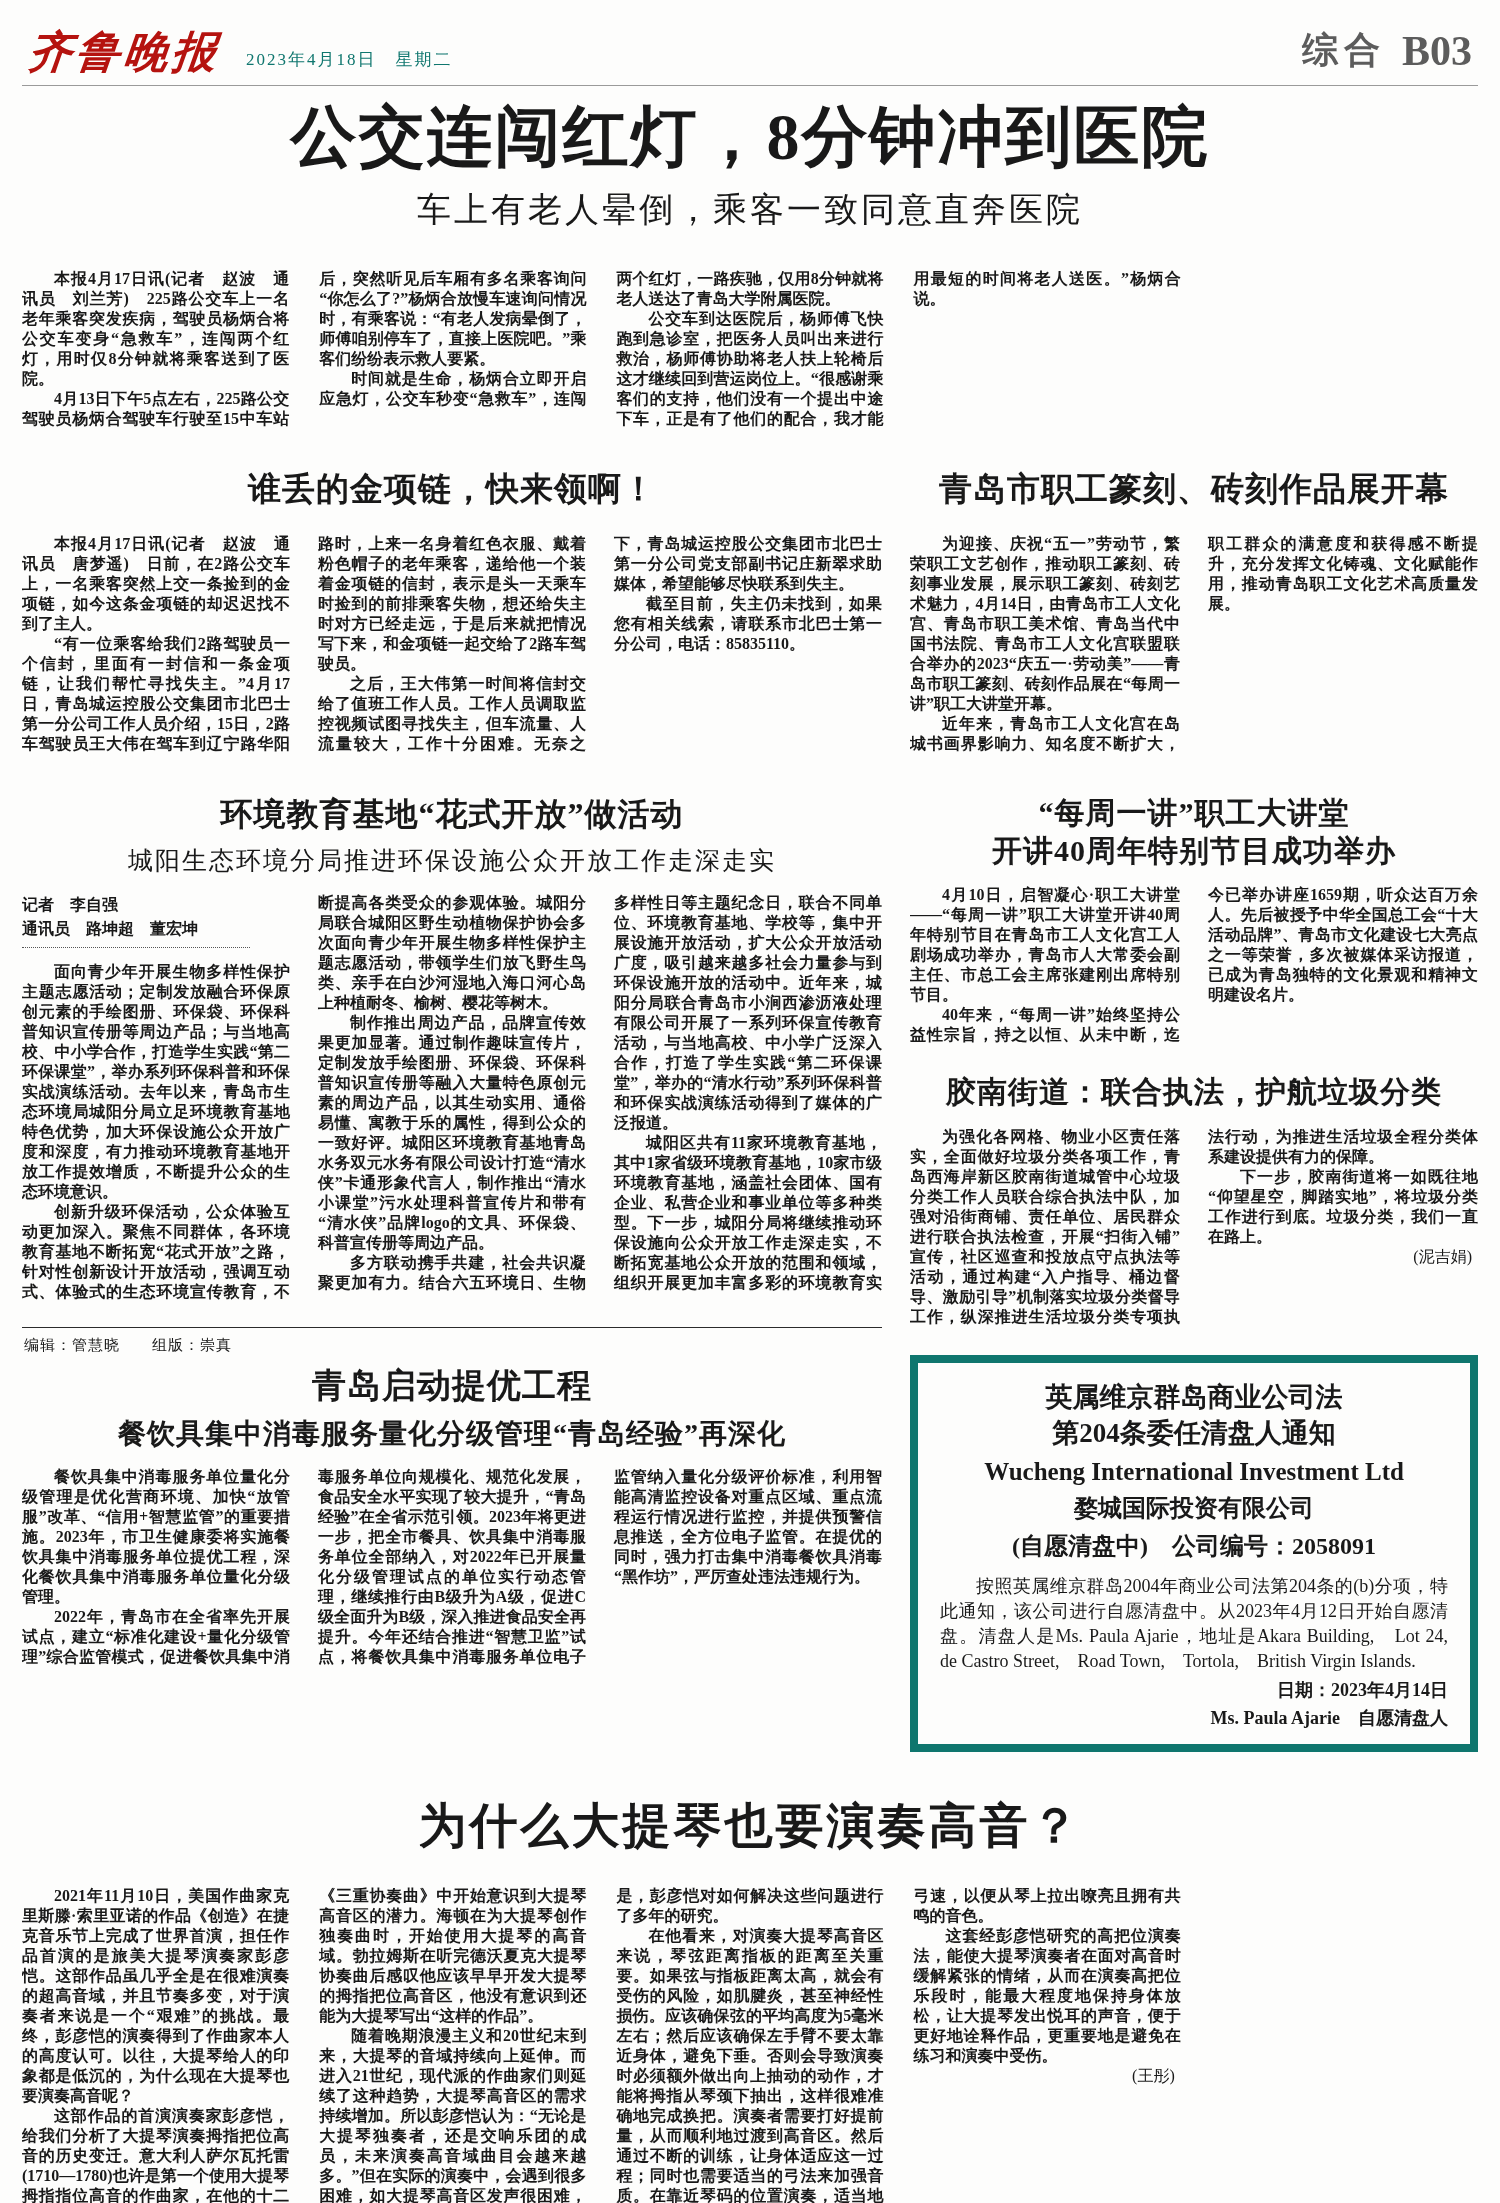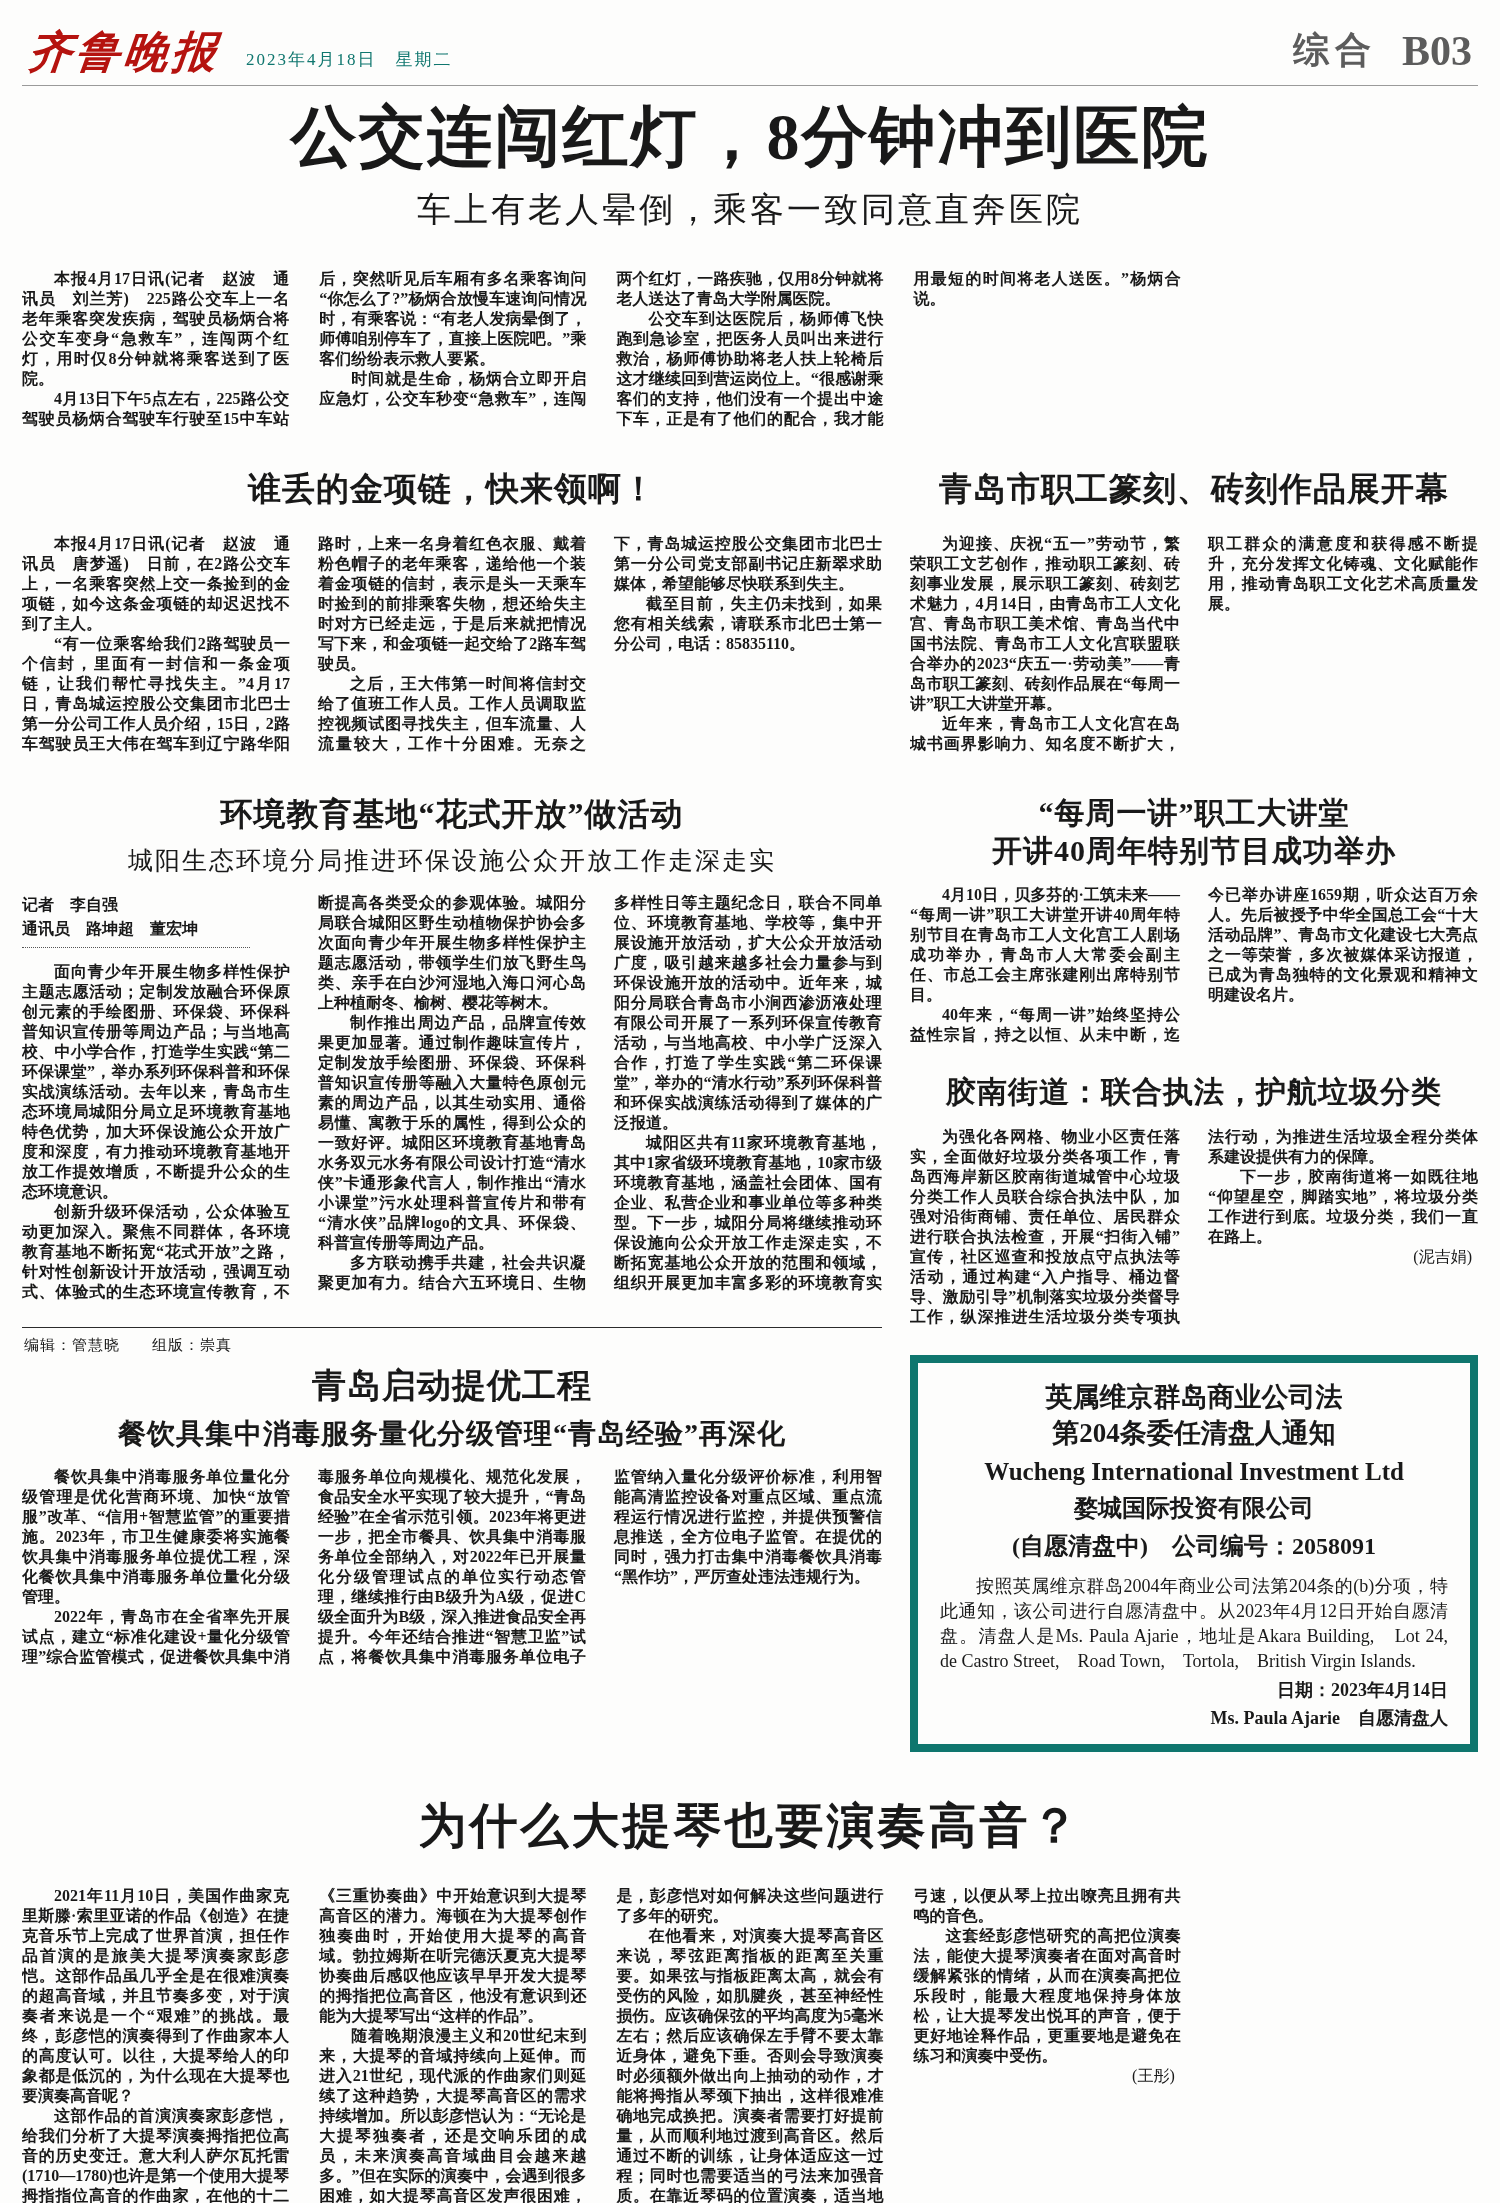--- a/index.html
+++ b/index.html
@@ -9,21 +9,21 @@
     width:1500px; min-height:2203px; margin:0 auto; background:#fdfdfc;
     padding:18px 22px 30px 22px; position:relative; overflow:hidden;
   }
   
   .masthead { display:flex; align-items:flex-end; justify-content:space-between;
     padding:8px 6px 10px 6px; border-bottom:1px solid #9a9a9a; }
   .mast-left { display:flex; align-items:flex-end; gap:26px; }
   .logo { color:#b5130f; font-size:44px; font-weight:900; font-style:italic;
     letter-spacing:4px; transform:skewX(-6deg); line-height:1; }
   .dateline { font-size:17px; color:#0f766e; letter-spacing:2px; padding-bottom:4px; }
-  .mast-right { display:flex; align-items:flex-end; gap:25px; color:#5c5c5c; }
+  .mast-right { display:flex; align-items:flex-end; gap:16px; color:#5c5c5c; }
   .section-name { font-size:36px; font-weight:900; letter-spacing:6px; }
   .page-no { font-size:42px; font-weight:900; font-family:"Liberation Serif",serif; }
   
   .headline-xxl { text-align:center; font-size:66px; font-weight:900; letter-spacing:2px;
     margin-top:16px; line-height:1.05; }
   .deck { text-align:center; font-size:34px; font-weight:400; letter-spacing:3px; margin-top:16px; }
   .headline-lg { text-align:center; font-size:33px; font-weight:900; letter-spacing:1px; }
   .headline-md { text-align:center; font-size:30px; font-weight:900; letter-spacing:1px; line-height:1.25; }
   .subdeck { text-align:center; font-size:25px; font-weight:400; letter-spacing:2px; margin-top:10px; }
   .body-text { font-size:16px; line-height:20px; text-align:justify; overflow:hidden; column-fill:auto; }
@@ -124,21 +124,21 @@
             <p class="para">2022年，青岛市在全省率先开展试点，建立“标准化建设+量化分级管理”综合监管模式，促进餐饮具集中消毒服务单位向规模化、规范化发展，食品安全水平实现了较大提升，“青岛经验”在全省示范引领。2023年将更进一步，把全市餐具、饮具集中消毒服务单位全部纳入，对2022年已开展量化分级管理试点的单位实行动态管理，继续推行由B级升为A级，促进C级全面升为B级，深入推进食品安全再提升。今年还结合推进“智慧卫监”试点，将餐饮具集中消毒服务单位电子监管纳入量化分级评价标准，利用智能高清监控设备对重点区域、重点流程运行情况进行监控，并提供预警信息推送，全方位电子监管。在提优的同时，强力打击集中消毒餐饮具消毒“黑作坊”，严厉查处违法违规行为。</p>
           </div>
       </div>
     </div>
 
     <div class="zone-r">
       <div>
         <div class="headline-md">“每周一讲”职工大讲堂</div>
         <div class="headline-md">开讲40周年特别节目成功举办</div>
         <div class="body-text cols2" style="height:164px; margin-top:16px;">
-            <p class="para">4月10日，贝多芬的·工筑未来——“每周一讲”职工大讲堂开讲40周年特别节目在青岛市工人文化宫工人剧场成功举办，青岛市人大常委会副主任、市总工会主席张建刚出席特别节目。</p>
+            <p class="para">4月10日，启智凝心·职工大讲堂——“每周一讲”职工大讲堂开讲40周年特别节目在青岛市工人文化宫工人剧场成功举办，青岛市人大常委会副主任、市总工会主席张建刚出席特别节目。</p>
             <p class="para">40年来，“每周一讲”始终坚持公益性宗旨，持之以恒、从未中断，迄今已举办讲座1659期，听众达百万余人。先后被授予中华全国总工会“十大活动品牌”、青岛市文化建设七大亮点之一等荣誉，多次被媒体采访报道，已成为青岛独特的文化景观和精神文明建设名片。</p>
           </div>
       </div>
       <div style="margin-top:24px;">
         <div class="headline-md">胶南街道：联合执法，护航垃圾分类</div>
         <div class="body-text cols2" style="height:214px; margin-top:16px;">
           <div>
               <p class="para">为强化各网格、物业小区责任落实，全面做好垃圾分类各项工作，青岛西海岸新区胶南街道城管中心垃圾分类工作人员联合综合执法中队，加强对沿街商铺、责任单位、居民群众进行联合执法检查，开展“扫街入铺”宣传，社区巡查和投放点守点执法等活动，通过构建“入户指导、桶边督导、激励引导”机制落实垃圾分类督导工作，纵深推进生活垃圾分类专项执法行动，为推进生活垃圾全程分类体系建设提供有力的保障。</p>
               <p class="para">下一步，胶南街道将一如既往地“仰望星空，脚踏实地”，将垃圾分类工作进行到底。垃圾分类，我们一直在路上。</p>
             </div>

